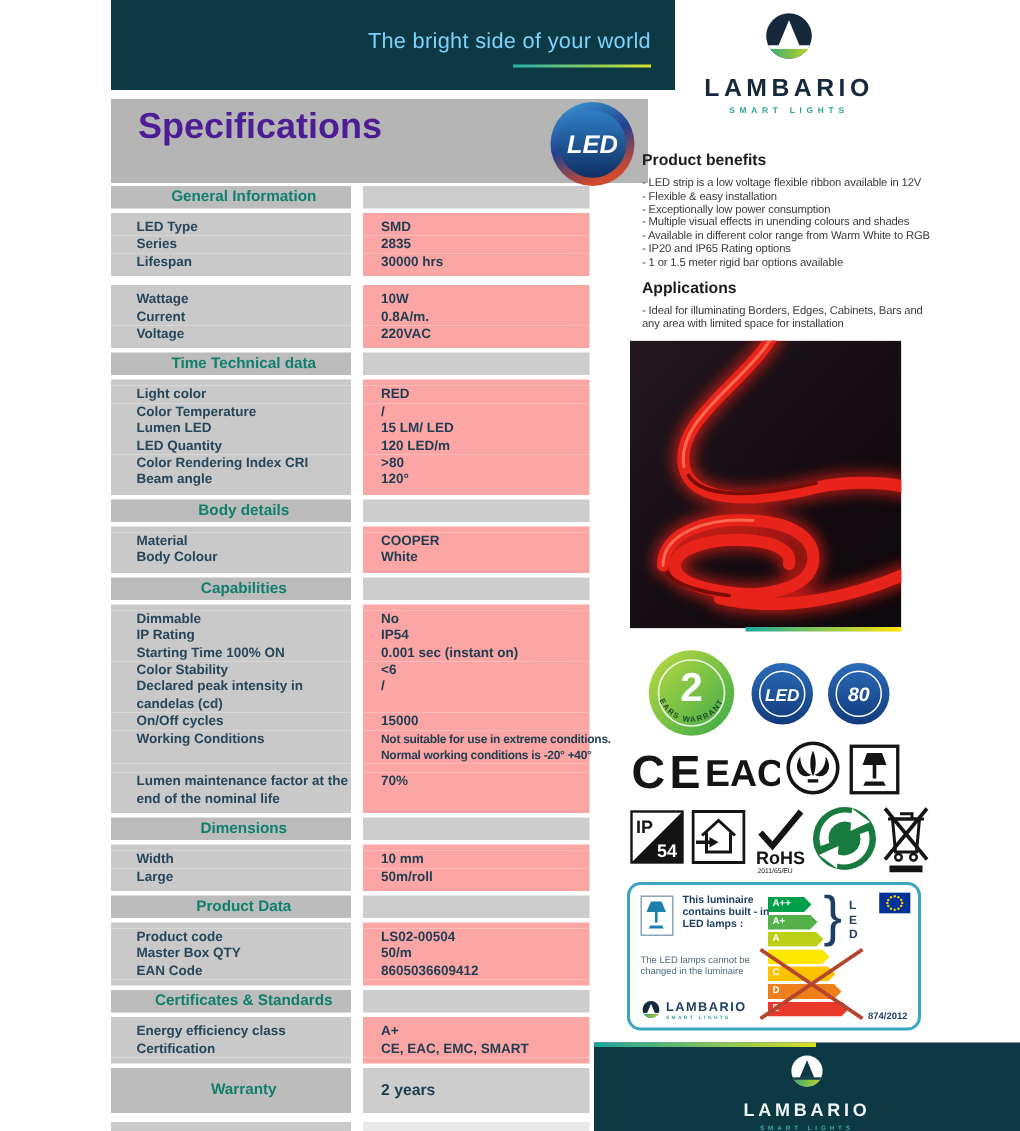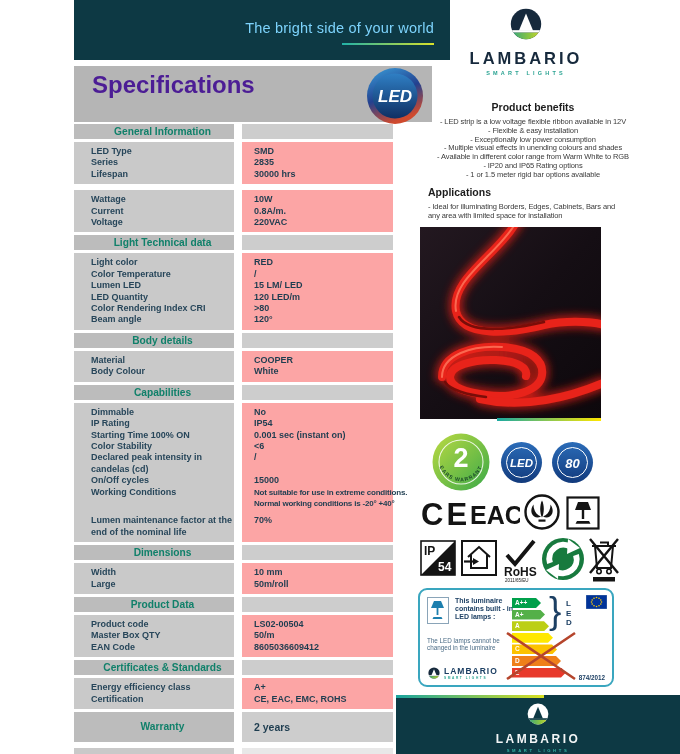--- a/index.html
+++ b/index.html
@@ -35,21 +35,21 @@
   .sp{height:4px;padding:0;}
   .gap6{height:6px;padding:0;}
   .tight{font-size:8px;letter-spacing:-.2px;white-space:nowrap;}
   .warr .sh-l{height:30px;line-height:30px;}
   .warr .sh-r{height:30px;line-height:30px;padding-left:12px;font-size:10.5px;font-weight:bold;color:#1e3d50;}
   .filler{flex:1;display:grid;grid-template-columns:160px 151px;column-gap:8px;margin-top:3px;}
   .filler .fl{background:#c9c9c9;}
   .filler .fr{background:#e8e8e8;}
 
   
-  .benefits{position:absolute;left:428px;top:101px;width:210px;text-align:center;}
+  .benefits{position:absolute;left:428px;top:101px;width:210px;}
   .rtitle{font-size:10.5px;font-weight:bold;color:#1c1c1c;margin-bottom:5px;}
   .rlist div{font-size:7.5px;color:#3a3a3a;line-height:8.8px;white-space:nowrap;letter-spacing:-.1px;}
   .apps{position:absolute;left:428px;top:186px;width:192px;}
   .apps .txt{font-size:7.5px;color:#3a3a3a;line-height:8.8px;letter-spacing:-.1px;}
 
   
   .prodimg{position:absolute;left:420px;top:227px;width:181px;height:192px;overflow:hidden;}
   .img-underline{position:absolute;left:497px;top:418px;width:104px;height:3px;
         background:linear-gradient(90deg,#1ba9a2,#ffe600);}
 
@@ -188,21 +188,21 @@
           <div class="cr">0.8A/m.</div>
         <div class="cl">Voltage</div>
           <div class="cr">220VAC</div>
         <div class="cl sp"></div>
           <div class="cr sp"></div>
       </div>
     </div>
 
     <div class="sec">
       <div class="sec-h">
-          <div class="sh-l">Light Technical data</div>
+          <div class="sh-l">Time Technical data</div>
           <div class="sh-r"></div>
         </div>
       <div class="sec-b">
         <div class="cl sp"></div>
           <div class="cr sp"></div>
         <div class="cl">Light color</div>
           <div class="cr">RED</div>
         <div class="cl">Color Temperature</div>
           <div class="cr">/</div>
         <div class="cl">Lumen LED</div>
@@ -309,21 +309,21 @@
       <div class="sec-h">
           <div class="sh-l">Certificates &amp; Standards</div>
           <div class="sh-r"></div>
         </div>
       <div class="sec-b">
         <div class="cl sp"></div>
           <div class="cr sp"></div>
         <div class="cl">Energy efficiency class</div>
           <div class="cr">A+</div>
         <div class="cl">Certification</div>
-          <div class="cr">CE, EAC, EMC, ROHS</div>
+          <div class="cr">CE, EAC, EMC, SMART</div>
         <div class="cl sp"></div>
           <div class="cr sp"></div>
       </div>
     </div>
 
     <div class="sec warr">
       <div class="sec-h">
         <div class="sh-l">Warranty</div>
         <div class="sh-r">2 years</div>
       </div>

